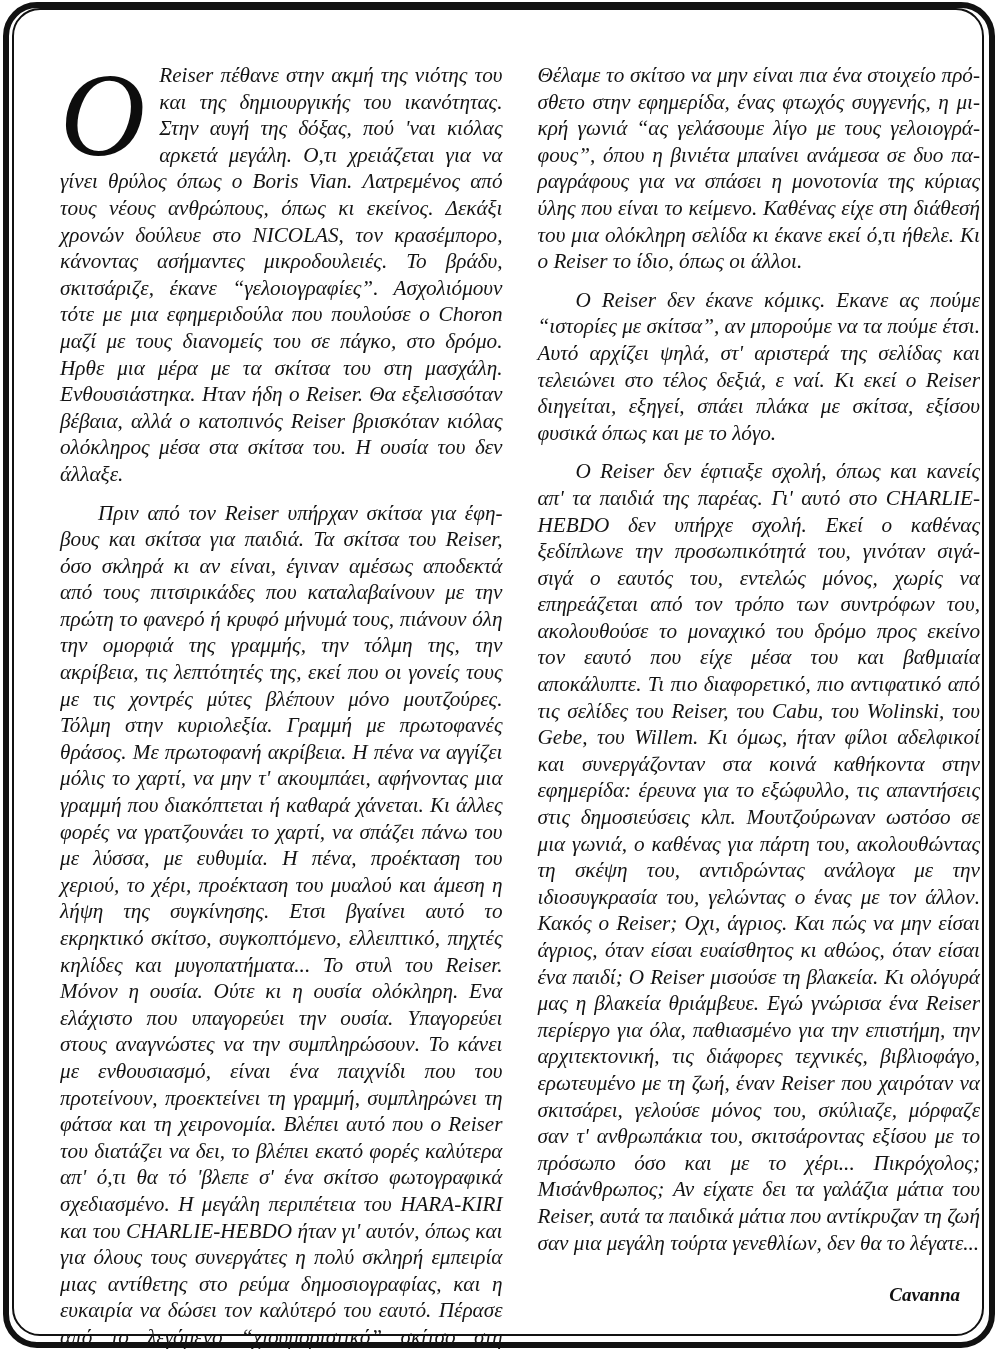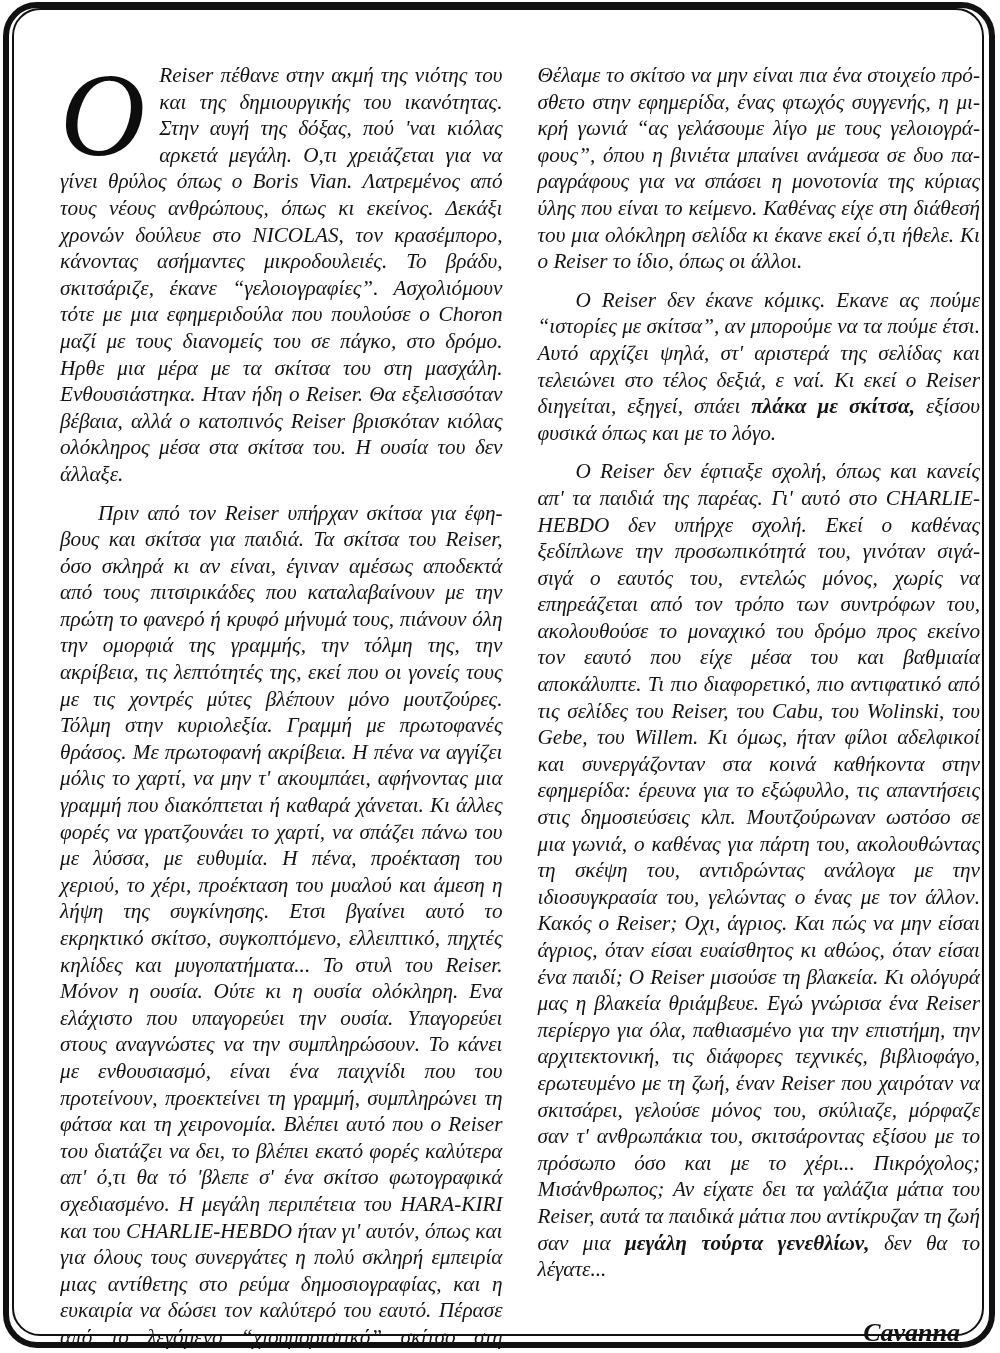--- a/index.html
+++ b/index.html
@@ -23,25 +23,25 @@
   }
   .col p { margin: 0; text-indent: 38px; }
   .col p + p { margin-top: 12px; }
   .col p.first { text-indent: 0; }
   .col p.noindent { text-indent: 0; font-style: italic; }
   .dropcap {
     float: left; font-family: "Liberation Serif", serif; font-style: italic;
     font-size: 118px; line-height: 88px; margin: 6px 14px 0 0; padding-top: 4px;
     color: #0d0d0d;
   }
-  .b { font-weight: bold; font-style: italic; }
+  .b { font-weight: normal; font-style: italic; }
   .sig {
-    text-align: right; margin-top: 37px; padding-right: 20px;
+    text-align: right; margin-top: 26px; padding-right: 20px;
     font-family: "Liberation Serif", serif; font-weight: bold; font-style: italic;
-    font-size: 26px; color: #111;
+    font-size: 19px; color: #111;
   }
 </style>
 </head>
 <body>
 
 <div class="frame-outer"></div>
 <div class="frame-inner"></div>
 
 <div class="page">
   <div class="col">

